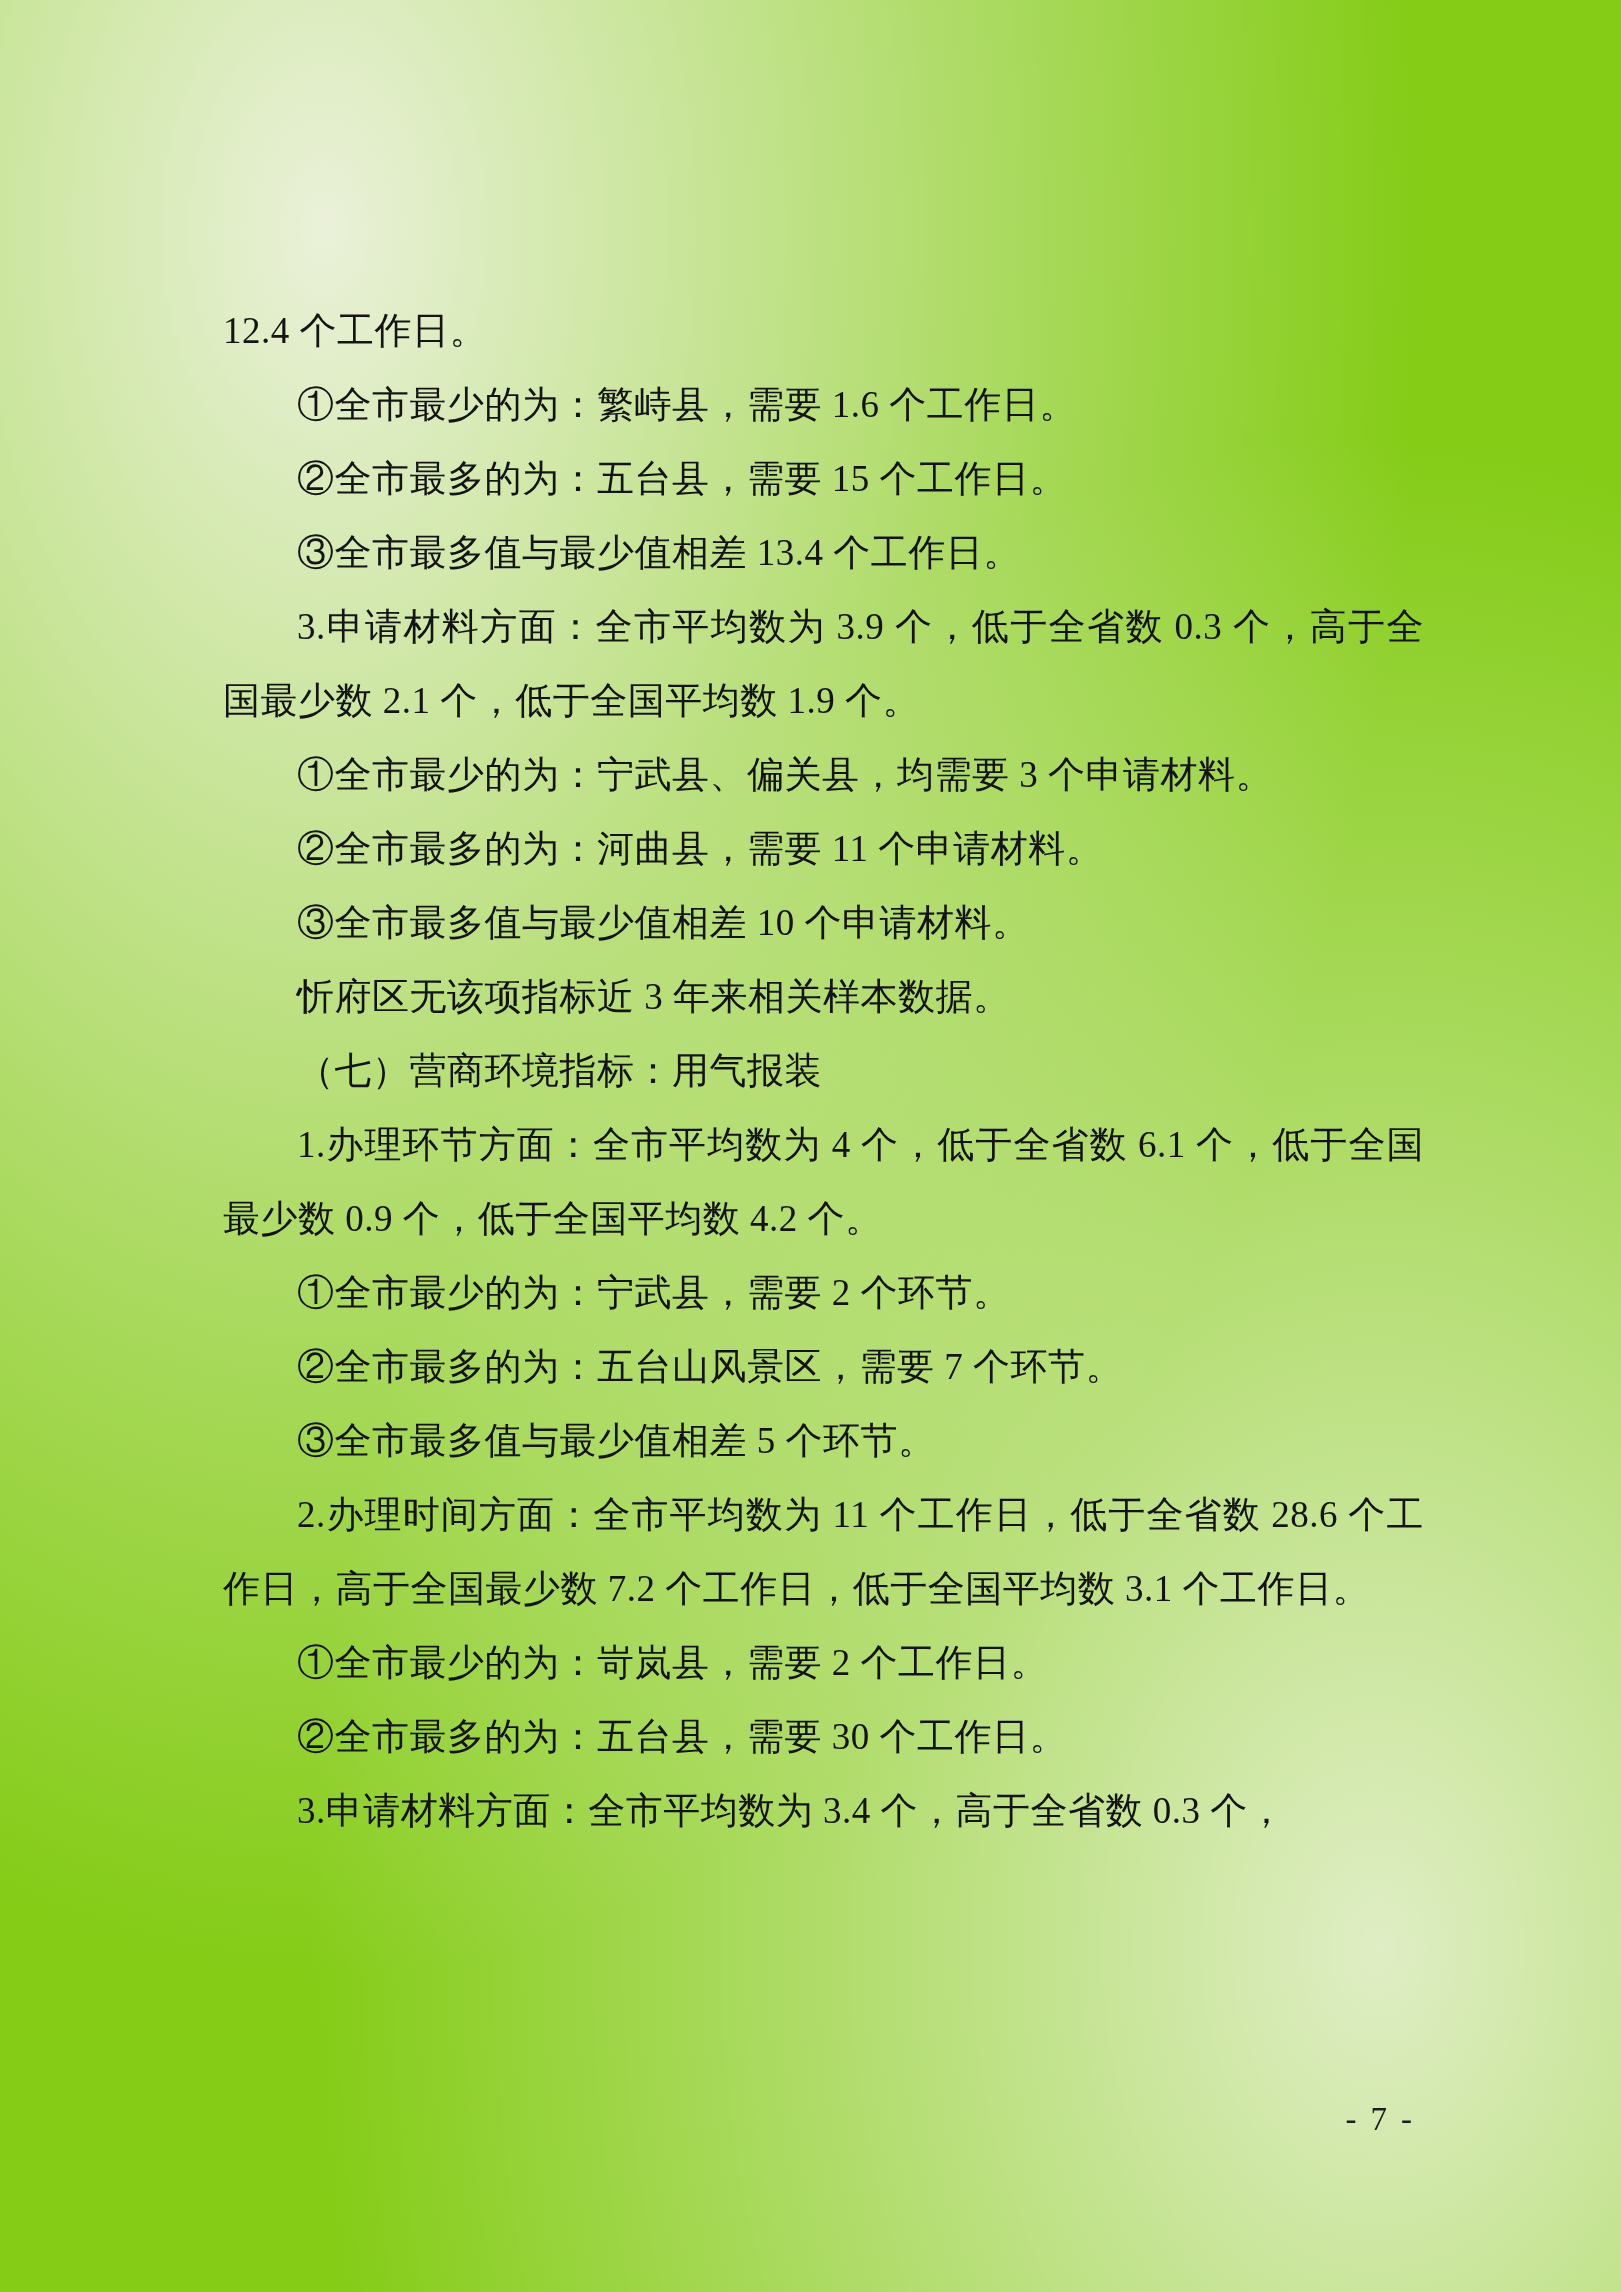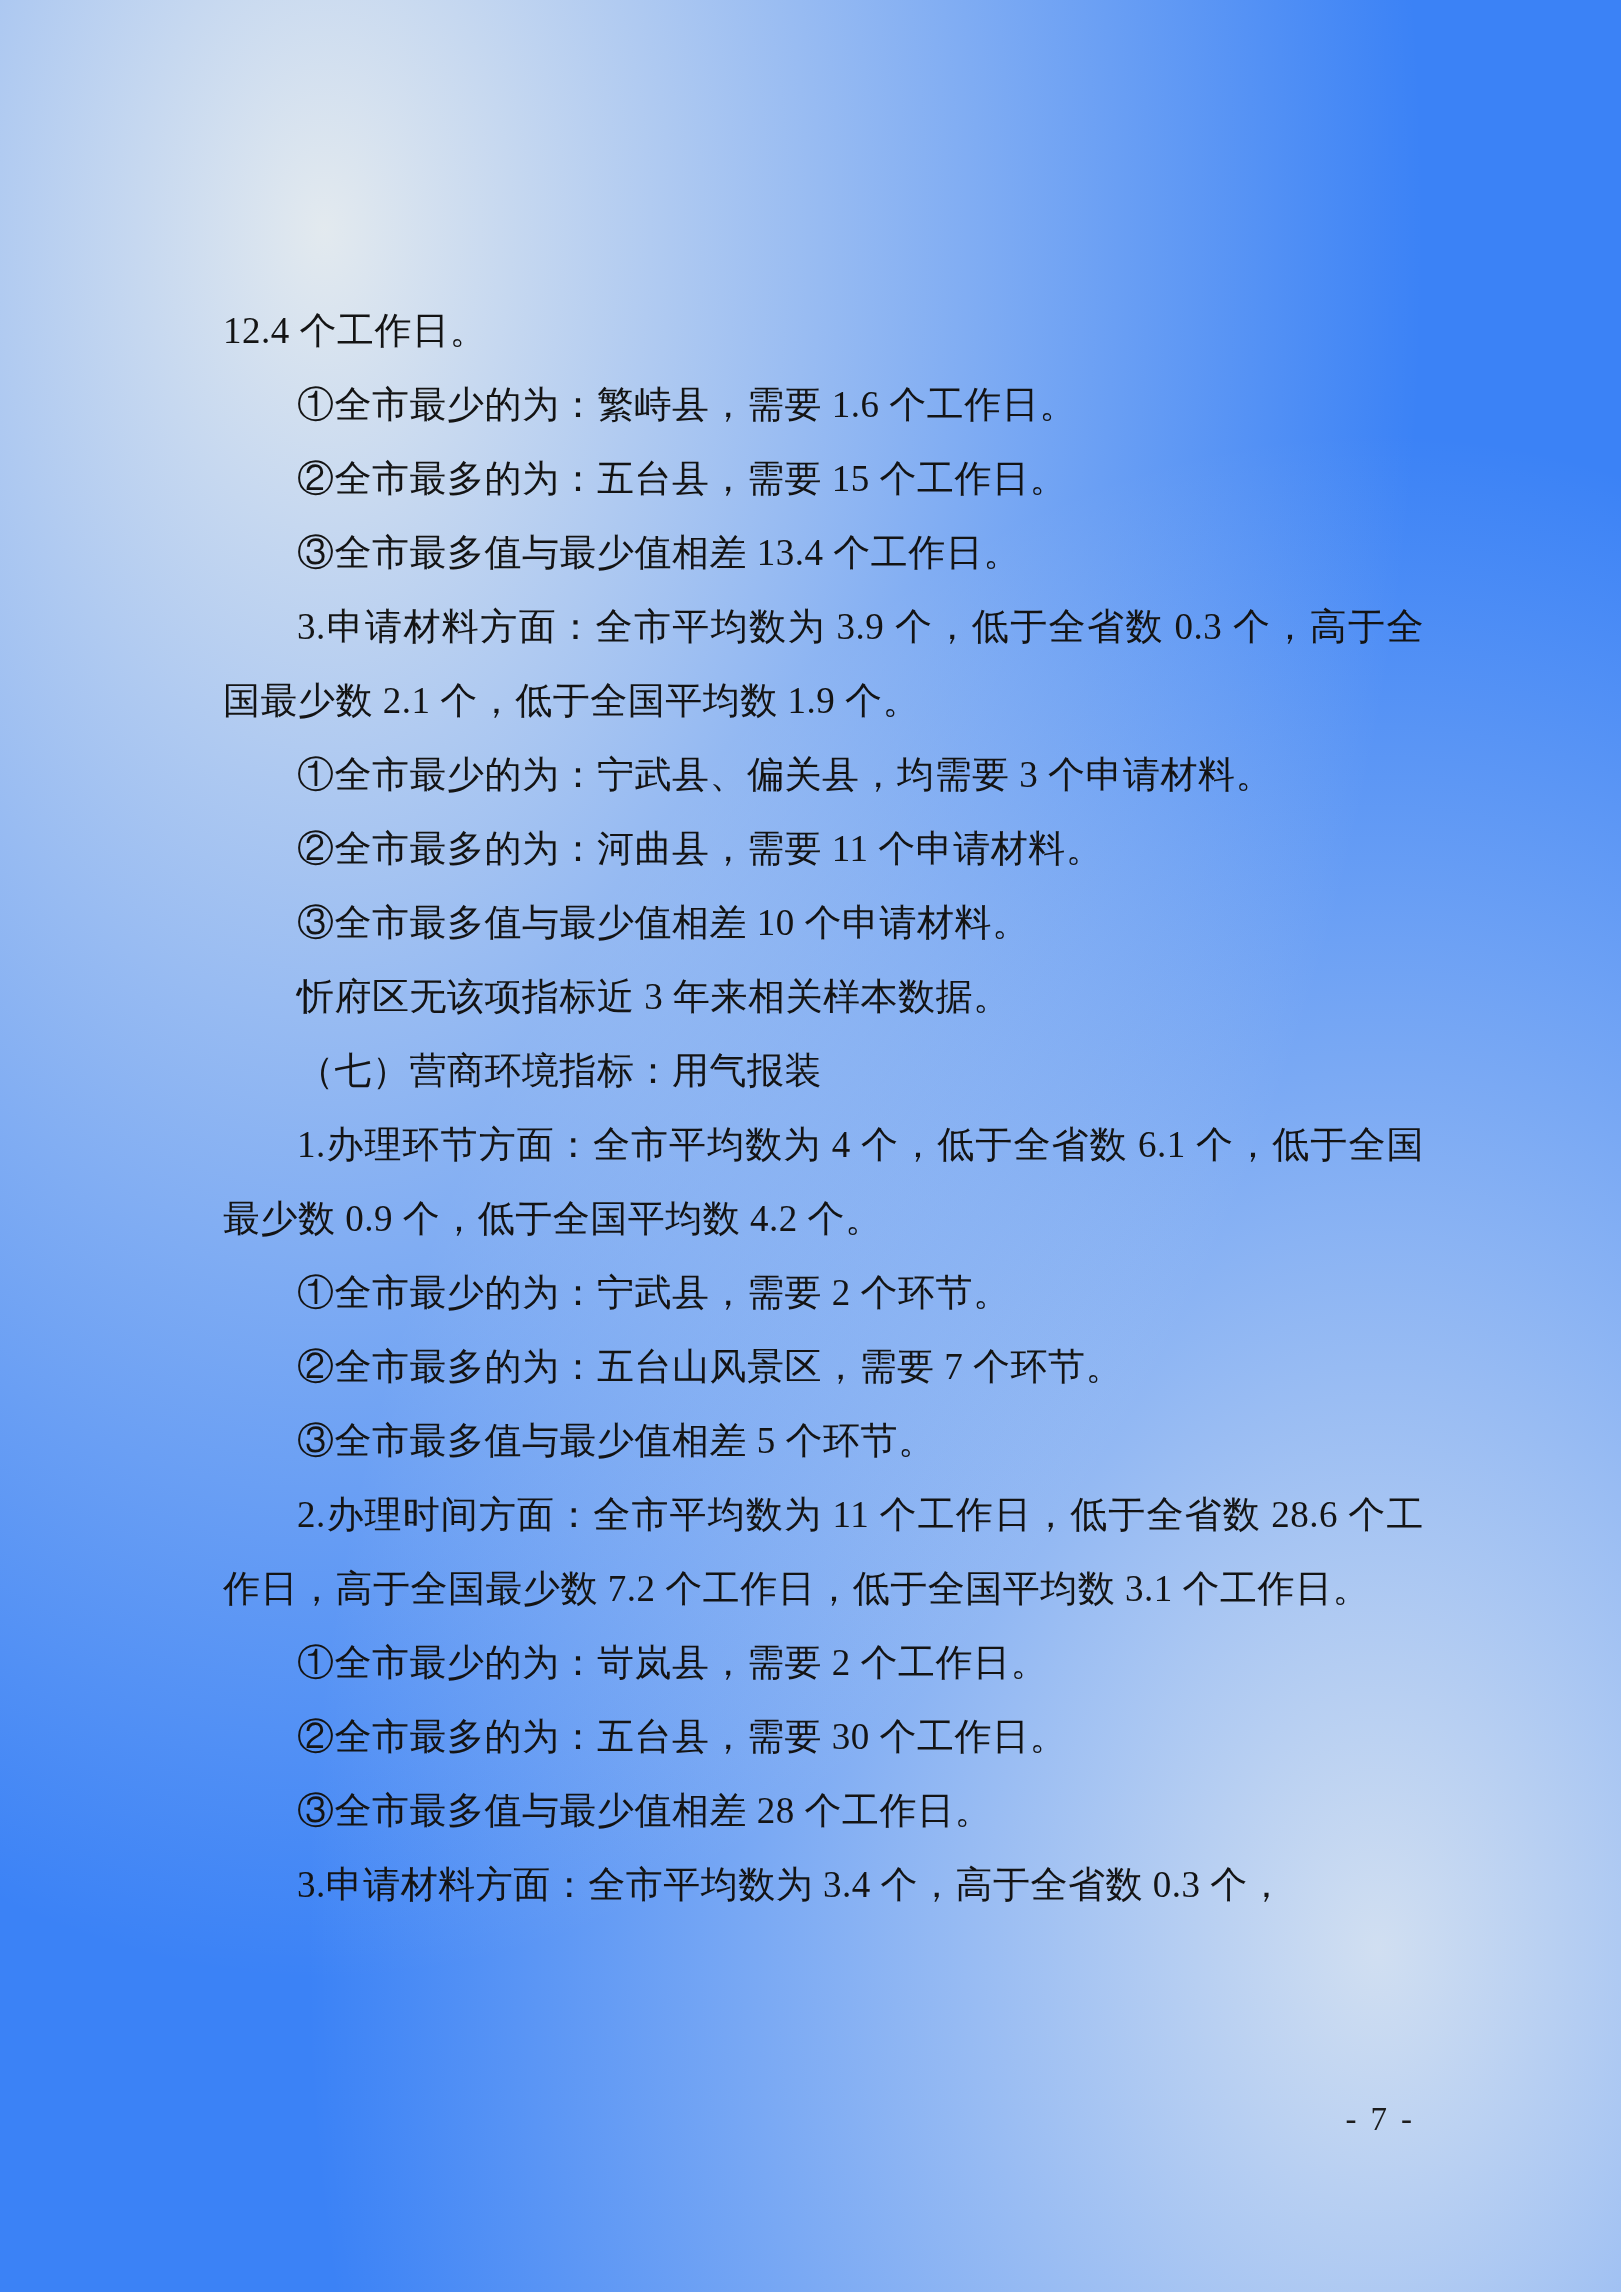--- a/index.html
+++ b/index.html
@@ -4,21 +4,21 @@
 <style>
   html, body {
     margin: 0;
     padding: 0;
     background: #ffffff;
   }
   .page {
     position: relative;
     width: 1621px;
     height: 2293px;
-    background: #3b82f6;
+    background: #84cc16;
     overflow: hidden;
     font-family: "Liberation Serif", "DejaVu Serif", serif;
     color: #1a1a1a;
   }
   
   .page::before {
     content: "";
     position: absolute;
     inset: 0;
     background:
@@ -93,21 +93,20 @@
     <p class="indent-circ">②全市最多的为：五台山风景区，需要 7 个环节。</p>
 
     <p class="indent-circ">③全市最多值与最少值相差 5 个环节。</p>
 
     <p class="indent"><span class="bold">2.办理时间方面：</span><span>全市平均数为 11 个工作日，低于全省数 28.6 个工作日，高于全国最少数 7.2 个工作日，低于全国平均数 3.1 个工作日。</span></p>
 
     <p class="indent-circ">①全市最少的为：岢岚县，需要 2 个工作日。</p>
 
     <p class="indent-circ">②全市最多的为：五台县，需要 30 个工作日。</p>
 
-    <p class="indent-circ">③全市最多值与最少值相差 28 个工作日。</p>
 
     <p class="indent"><span class="bold">3.申请材料方面：</span><span>全市平均数为 3.4 个，高于全省数 0.3 个，</span></p>
 
   </div>
 
   <div class="pagenum">- 7 -</div>
 </div>
 
 
 </body></html>

